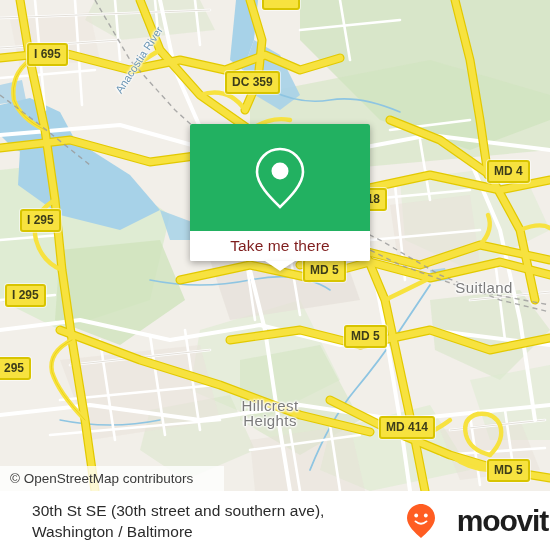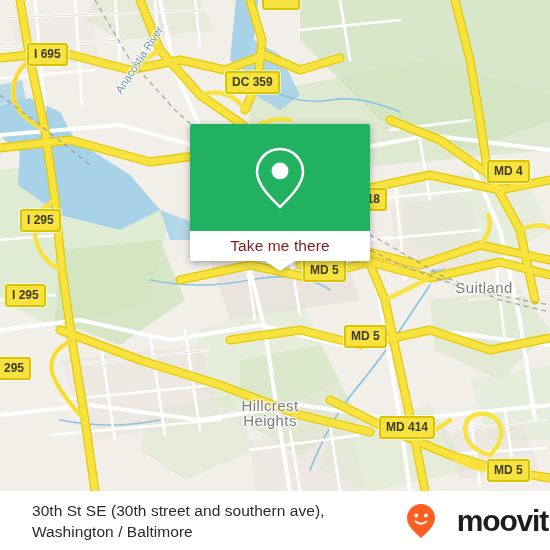--- a/index.html
+++ b/index.html
@@ -277,20 +277,23 @@
           <path d="M28 4 C15.3 4 5 14.3 5 27 C5 40 20 54 28 62 C36 54 51 40 51 27 C51 14.3 40.7 4 28 4 Z" fill="none" stroke="#ffffff" stroke-width="2.6"></path>
           <circle cx="28" cy="26" r="8.5" fill="#ffffff"></circle>
         </svg>
       </div>
       <div class="card-foot">
         <span>Take me there</span>
       </div>
       <div class="card-tail"></div>
     </div>
 
+    <div class="attrib">
+      <span>© OpenStreetMap contributors</span>
+    </div>
   </div>
 
   <div class="bottombar">
     <div class="title">30th St SE (30th street and southern ave),
 Washington / Baltimore</div>
     <div class="logo">
       <svg width="30" height="36" viewBox="0 0 30 36">
         <path d="M15 1 C7.3 1 1 7.3 1 15 C1 23 9.5 30 15 35 C20.5 30 29 23 29 15 C29 7.3 22.7 1 15 1 Z" fill="#ff5d22"></path>
         <circle cx="10.2" cy="12.5" r="1.9" fill="#ffffff"></circle>
         <circle cx="19.8" cy="12.5" r="1.9" fill="#ffffff"></circle>

